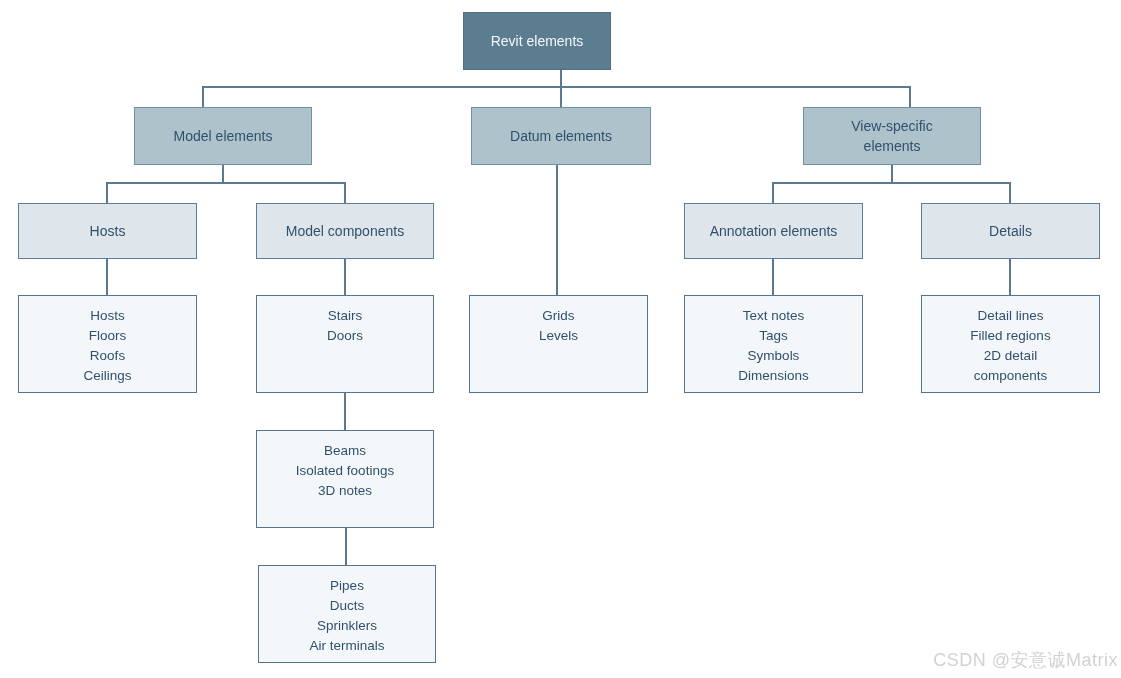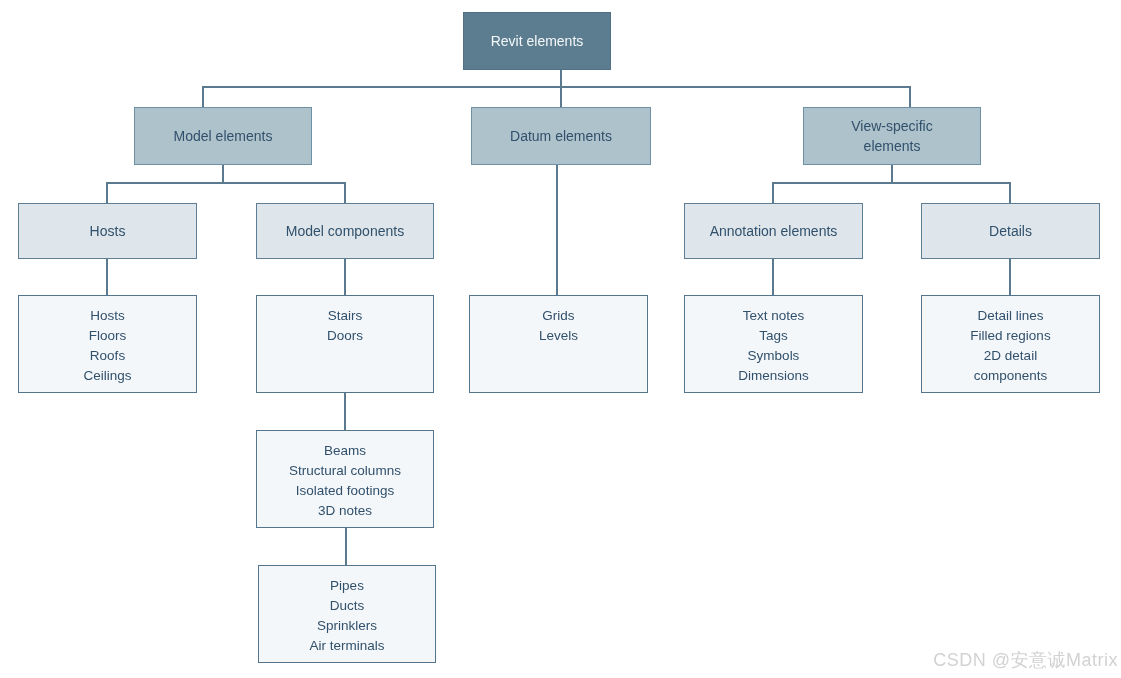--- a/index.html
+++ b/index.html
@@ -155,21 +155,20 @@
   <div class="node l4" style="left:921px;top:295px;width:179px;height:98px">
     <div class="list narrow">
         <div class="list-line">Detail lines</div>
         <div class="list-line">Filled regions</div>
         <div class="list-line">2D detail components</div>
       </div>
   </div>
   <div class="node l4" style="left:256px;top:430px;width:178px;height:98px">
     <div class="list">
         <div class="list-line">Beams</div>
-        <div class="list-line">Structural columns</div>
         <div class="list-line">Isolated footings</div>
         <div class="list-line">3D notes</div>
       </div>
   </div>
   <div class="node l4" style="left:258px;top:565px;width:178px;height:98px">
     <div class="list">
         <div class="list-line">Pipes</div>
         <div class="list-line">Ducts</div>
         <div class="list-line">Sprinklers</div>
         <div class="list-line">Air terminals</div>

